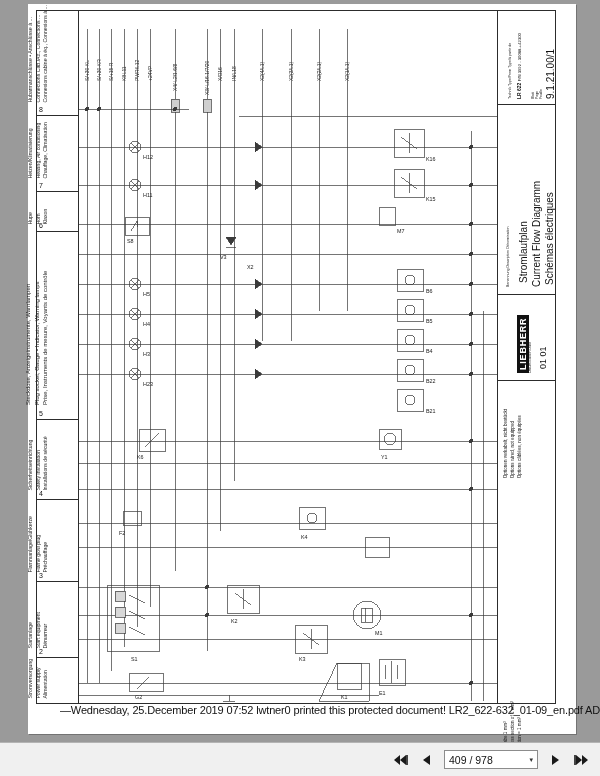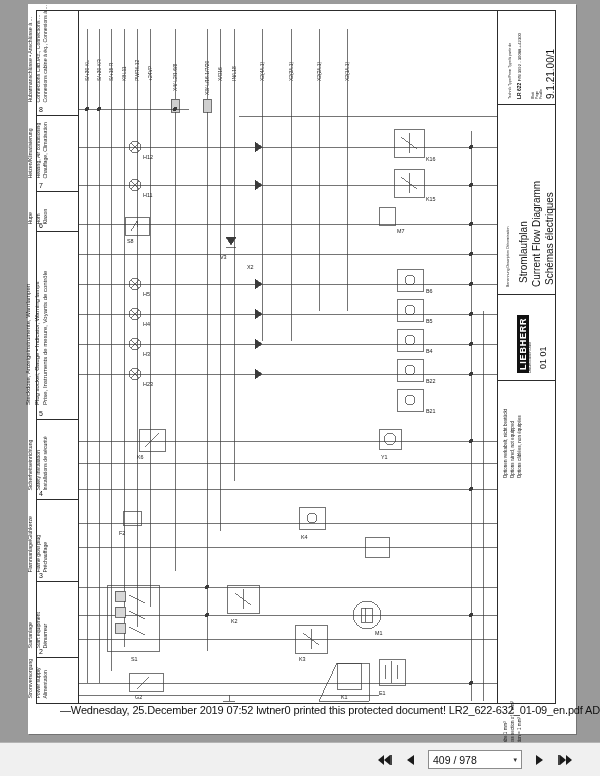--- a/index.html
+++ b/index.html
@@ -45,21 +45,21 @@
            background:#111; color:#fff; padding:1px 3px; }
 
   
   #printline { position:absolute; left:32px; top:700px; font-size:11px;
                color:#111; white-space:nowrap; letter-spacing:-.15px; }
 
   
   #toolbar { position:absolute; left:0; bottom:0; width:600px; height:34px;
              background:#f0f0f0; border-top:1px solid #b4b4b4;
              display:flex; align-items:center; justify-content:flex-end;
-             padding-right:26px; gap:9px; }
+             padding-right:10px; gap:9px; }
   .tbtn { width:17px; height:20px; display:flex; align-items:center;
           justify-content:center; cursor:pointer; }
   .tbtn svg { display:block; }
   #pagebox { display:flex; align-items:center; width:94px; height:19px;
              background:#fff; border:1px solid #8c8c8c; padding:0 4px;
              font-size:10.5px; color:#111; }
   #pagebox .val { flex:1; }
   #pagebox .caret { font-size:7px; color:#333; }
 
   

